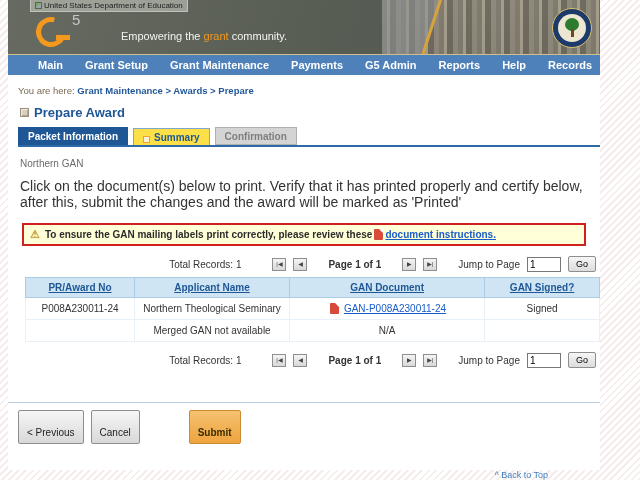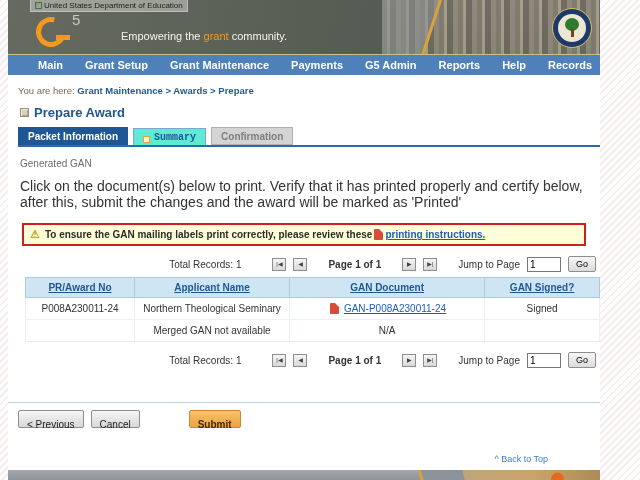--- a/index.html
+++ b/index.html
@@ -47,22 +47,22 @@
   .content { padding:8px 0 0 0; }
   .breadcrumb { margin:2px 0 0 10px; font-size:9.5px; color:#7a6a55; }
   .breadcrumb b { color:#1f5796; font-weight:bold; }
   .page-title { margin:9px 0 0 12px; display:flex; align-items:center; gap:5px; }
   .pt-icon { width:9px; height:9px; background:#d7cfc0; border:1px solid #9a8f7a;
     box-shadow:inset 1px 1px 0 #f2ead9, inset -1px -1px 0 #b3a88f; }
   .pt-text { color:#1f5796; font-size:13px; font-weight:bold; }
   .tabs { display:flex; gap:5px; margin:7px 0 0 10px; border-bottom:2px solid #2e6aa8; align-items:flex-end; }
   .tab { font-size:10px; font-weight:bold; padding:3px 9px 2px 9px; cursor:pointer; }
   .tab.active { background:#1f5796; color:#ffffff; border:1px solid #1f5796; }
-  .tab.selected { background:#5eead4; color:#1f5796; border:1px solid #7da7d1; border-bottom:none;
-    display:flex; align-items:flex-end; gap:4px;font-family:Liberation Mono, monospace; }
+  .tab.selected { background:#fde047; color:#1f5796; border:1px solid #7da7d1; border-bottom:none;
+    display:flex; align-items:flex-end; gap:4px; }
   .tab.disabled { background:#d4d4d4; color:#7e7e7e; border:1px solid #b0b0b0; }
   .tab-icon { width:7px; height:7px; background:#fdf3d0; border:1px solid #e8a33d; display:inline-block; }
 
   .section-label { margin:11px 0 0 12px; font-size:10px; color:#6b6b6b; }
   .instructions { margin:9px 0 0 12px; font-size:14px; color:#333; }
 
   .warning { margin:13px 14px 0 14px; background:#ffffd8; border:2px solid #cf1f1f;
     padding:4px 6px; display:flex; align-items:center; gap:5px; }
   .warn-icon { color:#d4a017; font-size:11px; line-height:1; text-shadow:0 0 1px #7a5a00; }
   .warning-text { font-size:10px; font-weight:bold; color:#2b2b2b; }
@@ -87,21 +87,21 @@
   table.grid { margin:5px 0 0 17px; width:575px; border-collapse:collapse; font-size:10px; }
   table.grid th { background:#cfe5f4; border:1px solid #aacbe3; padding:4px 3px;
     color:#1f5796; text-decoration:underline; font-size:10px; cursor:pointer; }
   table.grid td { border:1px solid #e8f1f8; padding:5px 4px; color:#333; text-align:center; }
   td.award { text-align:left; padding-left:7px; }
   .doc-link { color:#1a5dc8; text-decoration:underline; cursor:pointer; }
   .col1{width:19%;} .col2{width:27%;} .col3{width:34%;} .col4{width:20%;}
 
   .hr-blue { border:none; border-top:1px solid #b9cfe4; margin:34px 0 0 0; }
   .actions { display:flex; gap:7px; margin:7px 0 0 10px; }
-  .btn { height:18px; padding:8px 8px; font-size:10px; color:#222; cursor:pointer;
+  .btn { height:18px; padding:16px 8px; font-size:10px; color:#222; cursor:pointer;
     background:linear-gradient(#f6f6f6,#d8d8d8); border:1px solid #8e8e8e; border-radius:2px;
     font-family:"Liberation Sans",sans-serif; }
   .btn.submit { margin-left:42px; background:linear-gradient(#f6c170,#eda43e); border:1px solid #c98a33;
     font-weight:bold; color:#3a2c00; }
 
   .back-top { text-align:right; margin:26px 52px 0 0; font-size:9px; color:#3f7ec0; cursor:pointer; }
 
   .strip { position:relative; margin-top:6px; height:26px; overflow:hidden;
     background:linear-gradient(#a3a8ae,#70777e); border-bottom:2px solid #5b8fc9; }
   .strip-photo { position:absolute; right:0; top:0; width:170px; height:26px;
@@ -165,27 +165,27 @@
 
     <div class="tabs">
       <span class="tab active">Packet Information</span>
       <span class="tab selected">
         <span class="tab-icon"></span>
         <span>Summary</span>
       </span>
       <span class="tab disabled">Confirmation</span>
     </div>
 
-    <div class="section-label">Generated GAN</div>
+    <div class="section-label">Northern GAN</div>
     <div class="instructions">Click on the document(s) below to print. Verify that it has printed properly and certify below, after this, submit the changes and the award will be marked as 'Printed'</div>
 
     <div class="warning">
       <span class="warn-icon">⚠</span>
       <span class="warning-text">
-        <span>To ensure the GAN mailing labels print correctly, please review these</span><span class="pdf-icon"></span><span class="warning-link">printing instructions.</span>
+        <span>To ensure the GAN mailing labels print correctly, please review these</span><span class="pdf-icon"></span><span class="warning-link">document instructions.</span>
       </span>
     </div>
 
     <div class="pager">
       <span class="total">
         <span>Total Records:</span>
         <span>1</span>
       </span>
       <span class="pg-btn">|◀</span>
       <span class="pg-btn">◀</span>

